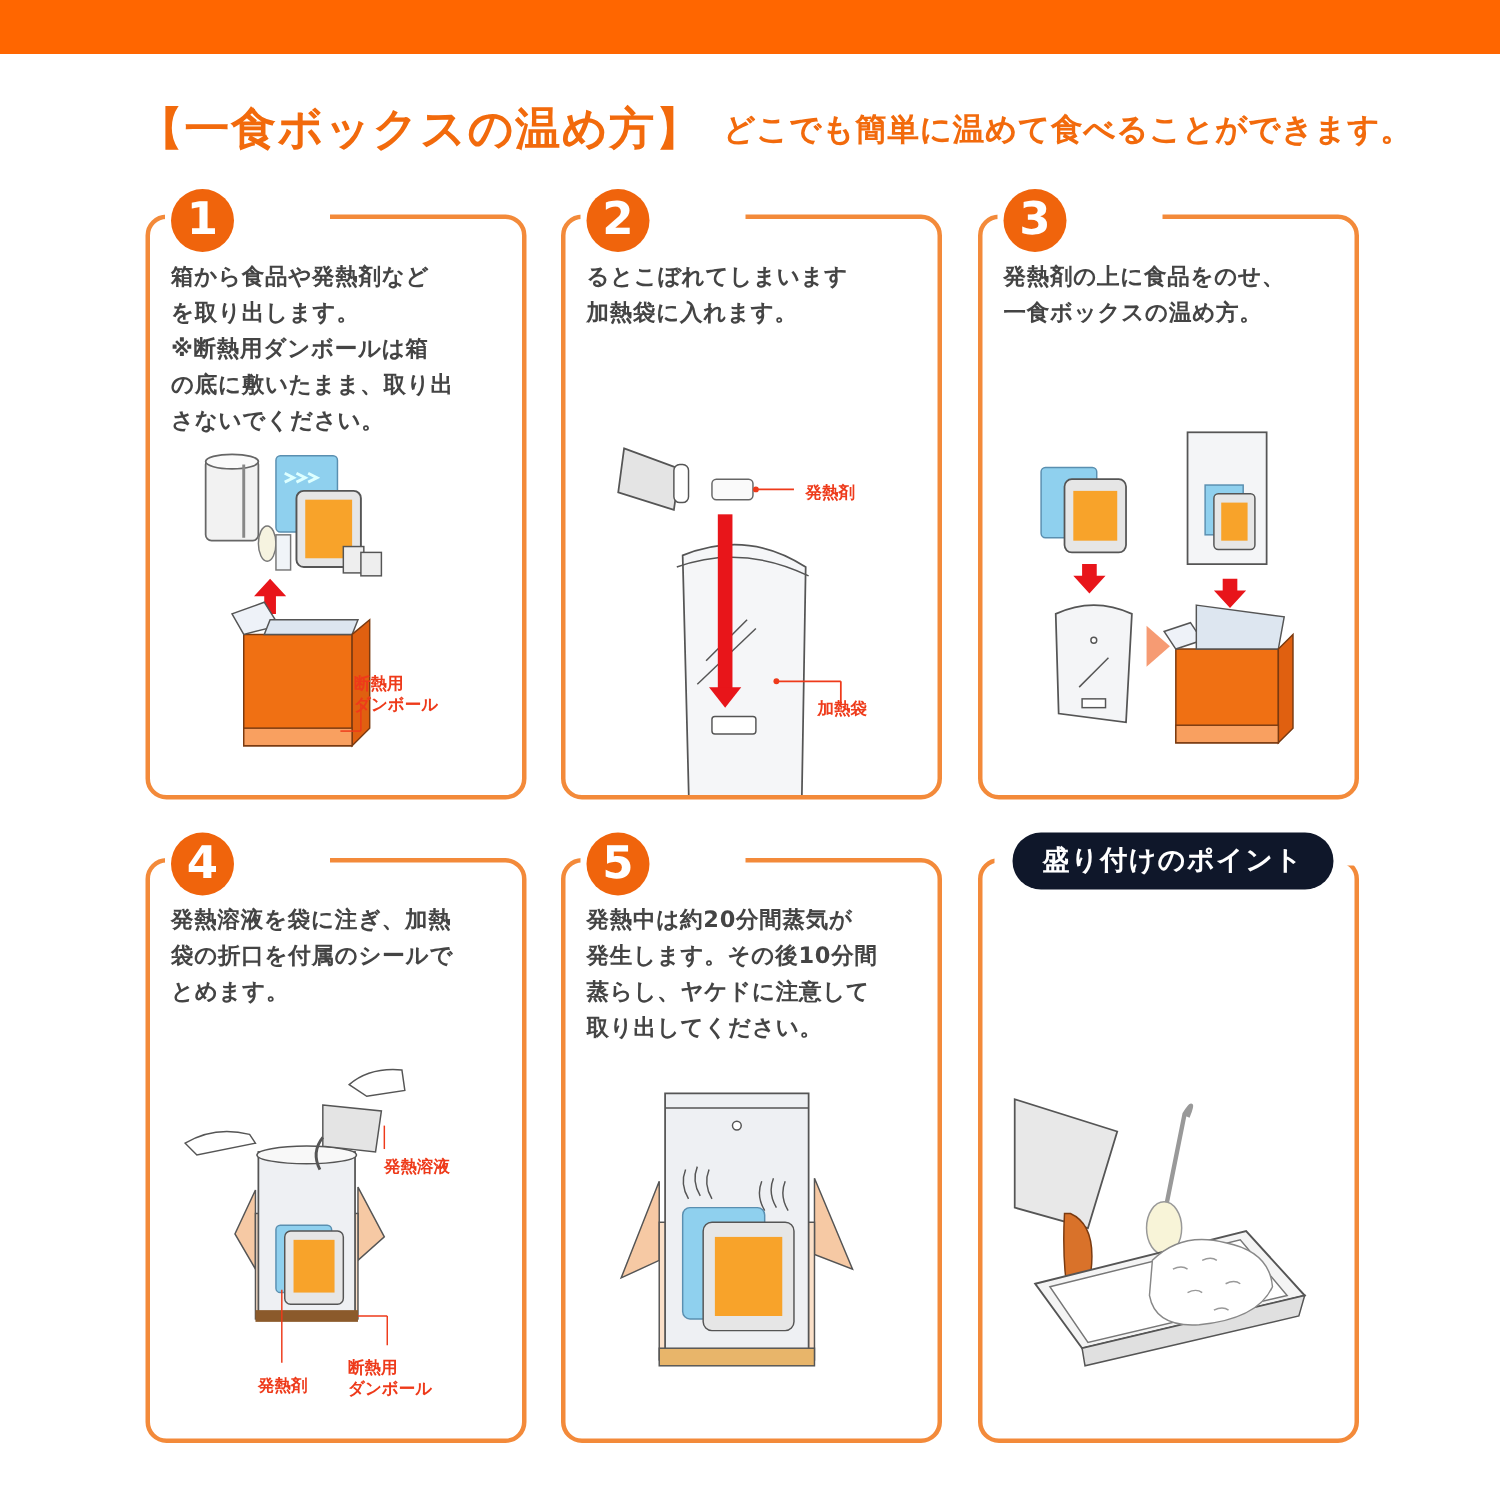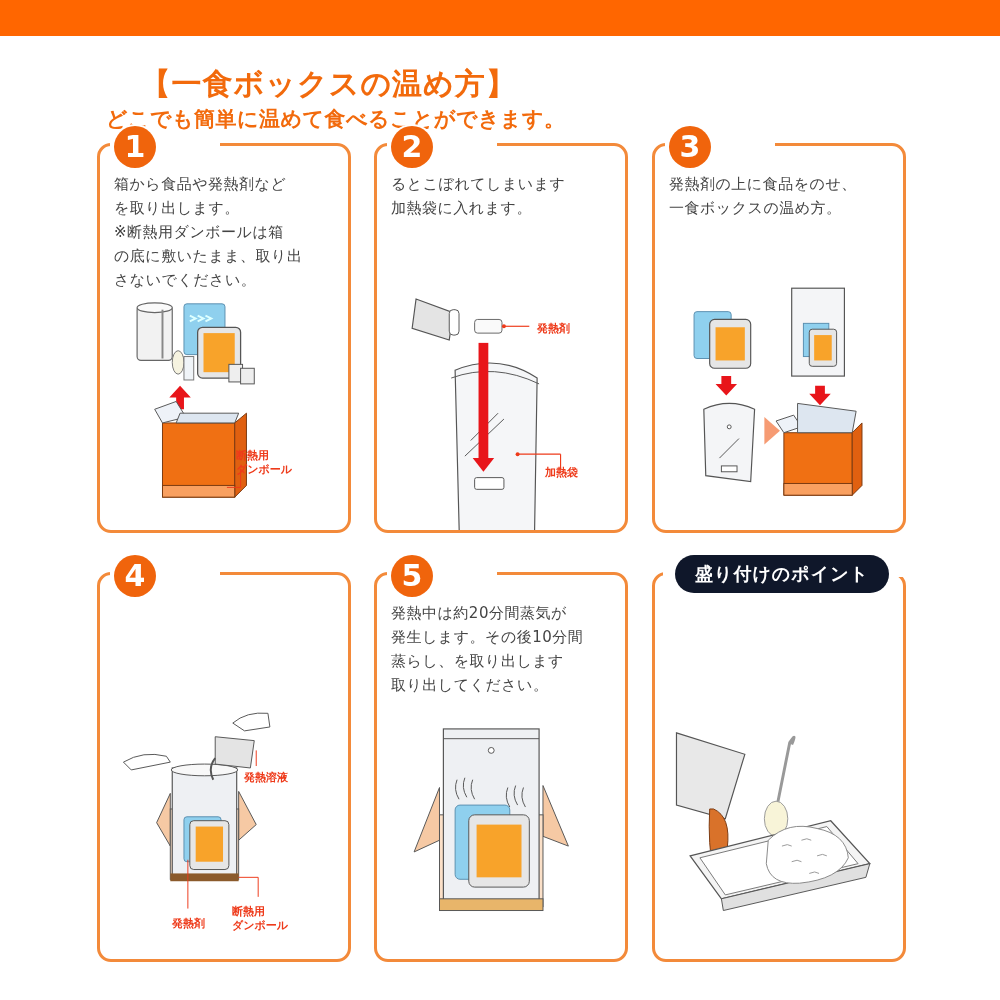--- a/index.html
+++ b/index.html
@@ -1,38 +1,38 @@
 <!DOCTYPE html>
 <html><head>
 <meta charset="utf-8">
 <style>
   * { box-sizing: border-box; margin: 0; padding: 0; }
   html, body { width: 1000px; height: 1000px; background: #ffffff; overflow: hidden; }
   body { position: relative; font-family: "DejaVu Sans", "Liberation Sans", sans-serif; color: #3a3a3a; }
 
   .top-band { position: absolute; left: 0; top: 0; width: 1000px; height: 36px; background: #ff6600; }
 
-  .header { position: absolute; left: 92px; top: 64px; height: 44px; display: flex; align-items: center; flex-direction: column; }
+  .header { position: absolute; left: 92px; top: 64px; height: 44px; display: flex; align-items: center; }
   .header .title { color: #f26a0c; font-weight: bold; font-size: 30px; letter-spacing: 1px; white-space: nowrap; }
   .header .subtitle { color: #f26a0c; font-weight: bold; font-size: 21px; margin-left: 14px; white-space: nowrap; letter-spacing: 0.5px; }
 
   .panel { position: absolute; width: 254px; height: 390px; border: 3px solid #f38a3a; border-radius: 14px; background: #fff; }
   .panel .gap { position: absolute; top: -4px; left: 10px; width: 110px; height: 6px; background: #fff; }
   .panel .badge {
     position: absolute; top: -20px; left: 14px; width: 42px; height: 42px; border-radius: 50%;
     background: #f0640c; color: #fff; font-weight: bold; font-size: 30px; line-height: 42px; text-align: center;
     font-family: "DejaVu Sans", sans-serif;
     box-shadow: 0 0 0 2px #fff;
   }
   .panel .pill {
     position: absolute; top: -20px; left: 20px; width: 214px; height: 38px; border-radius: 19px;
     background: #0f172a; color: #fff; font-weight: bold; font-size: 18px; line-height: 38px; text-align: center;
     box-shadow: 0 0 0 3px #fff; letter-spacing: 1px;
   }
-  .panel .desc { position: absolute; left: 14px; top: 26px; right: 10px; font-size: 15px; font-weight: normal; line-height: 24px; color: #444; white-space: pre-line; letter-spacing: 0.5px; }
+  .panel .desc { position: absolute; left: 14px; top: 26px; right: 10px; font-size: 15px; font-weight: bold; line-height: 24px; color: #444; white-space: pre-line; letter-spacing: 0.5px; }
 
   .illus { position: absolute; left: 0; top: 0; width: 100%; height: 100%; pointer-events: none; }
   .lbl { position: absolute; color: #ee3a1a; font-size: 11px; font-weight: bold; line-height: 14px; white-space: pre-line; }
 
   #p1 { left: 97px; top: 143px; }
   #p2 { left: 374px; top: 143px; }
   #p3 { left: 652px; top: 143px; }
   #p4 { left: 97px; top: 572px; }
   #p5 { left: 374px; top: 572px; }
   #p6 { left: 652px; top: 572px; }
@@ -148,20 +148,23 @@
     <path d="M132 292 l-8 -12 l18 -6 l8 12 z" fill="#eef2f8" stroke="#555"></path>
     <path d="M146 262 l60 8 l-4 22 l-56 0 z" fill="#dde6f0" stroke="#555"></path>
     <path d="M202 292 l10 -10 l0 64 l-10 10 z" fill="#e06010" stroke="#7a3a10"></path>
     <rect x="132" y="344" width="70" height="12" fill="#f9a060" stroke="#7a3a10"></rect>
   </svg>
 </div>
 
 <div class="panel" id="p4">
   <div class="gap"></div>
   <div class="badge">4</div>
+  <div class="desc">発熱溶液を袋に注ぎ、加熱
+袋の折口を付属のシールで
+とめます。</div>
   <svg class="illus" viewBox="0 0 254 390">
 
     <path d="M72 222 l-14 30 l14 24 z" fill="#f6c9a4" stroke="#555"></path>
     <path d="M142 220 l18 34 l-18 16 z" fill="#f6c9a4" stroke="#555"></path>
     <rect x="72" y="238" width="70" height="72" fill="#fbe0c8" stroke="#555"></rect>
 
     <rect x="74" y="196" width="66" height="114" fill="#eef0f3" stroke="#555" stroke-width="1.2"></rect>
     <ellipse cx="107" cy="198" rx="34" ry="6" fill="#f8f8f8" stroke="#555"></ellipse>
 
     <rect x="86" y="246" width="38" height="46" rx="3" fill="#8fd0ee" stroke="#5a8fb0"></rect>
@@ -173,32 +176,32 @@
     <path d="M118 186 q-8 10 -2 22" fill="none" stroke="#555" stroke-width="2"></path>
 
     <path d="M24 190 q20 -12 44 -6 l4 6 l-40 8 z" fill="#fff" stroke="#555"></path>
     <path d="M136 150 q14 -12 36 -10 l2 14 l-26 4 z" fill="#fff" stroke="#555"></path>
 
     <line x1="160" y1="178" x2="160" y2="194" stroke="#ee3a1a"></line>
     <line x1="90" y1="290" x2="90" y2="340" stroke="#ee3a1a"></line>
     <line x1="142" y1="308" x2="162" y2="308" stroke="#ee3a1a"></line>
     <line x1="162" y1="308" x2="162" y2="328" stroke="#ee3a1a"></line>
   </svg>
-  <div class="lbl" style="left:144px; top:196px;">発熱溶液</div>
+  <div class="lbl" style="left:156px; top:196px;">発熱溶液</div>
   <div class="lbl" style="left:72px; top:342px;">発熱剤</div>
   <div class="lbl" style="left:132px; top:330px;">断熱用
 ダンボール</div>
 </div>
 
 <div class="panel" id="p5">
   <div class="gap"></div>
   <div class="badge">5</div>
   <div class="desc">発熱中は約20分間蒸気が
 発生します。その後10分間
-蒸らし、を取り出します
+蒸らし、ヤケドに注意して
 取り出してください。</div>
   <svg class="illus" viewBox="0 0 254 390">
 
     <path d="M64 216 l-26 66 l26 -12 z" fill="#f6c9a4" stroke="#555"></path>
     <path d="M170 214 l26 62 l-26 -10 z" fill="#f6c9a4" stroke="#555"></path>
     <rect x="64" y="244" width="106" height="94" fill="#fbe0c8" stroke="#555"></rect>
 
     <rect x="68" y="156" width="98" height="180" fill="#eef0f3" stroke="#555" stroke-width="1.2"></rect>
     <line x1="68" y1="166" x2="166" y2="166" stroke="#555"></line>
     <circle cx="117" cy="178" r="3" fill="#fff" stroke="#555"></circle>

